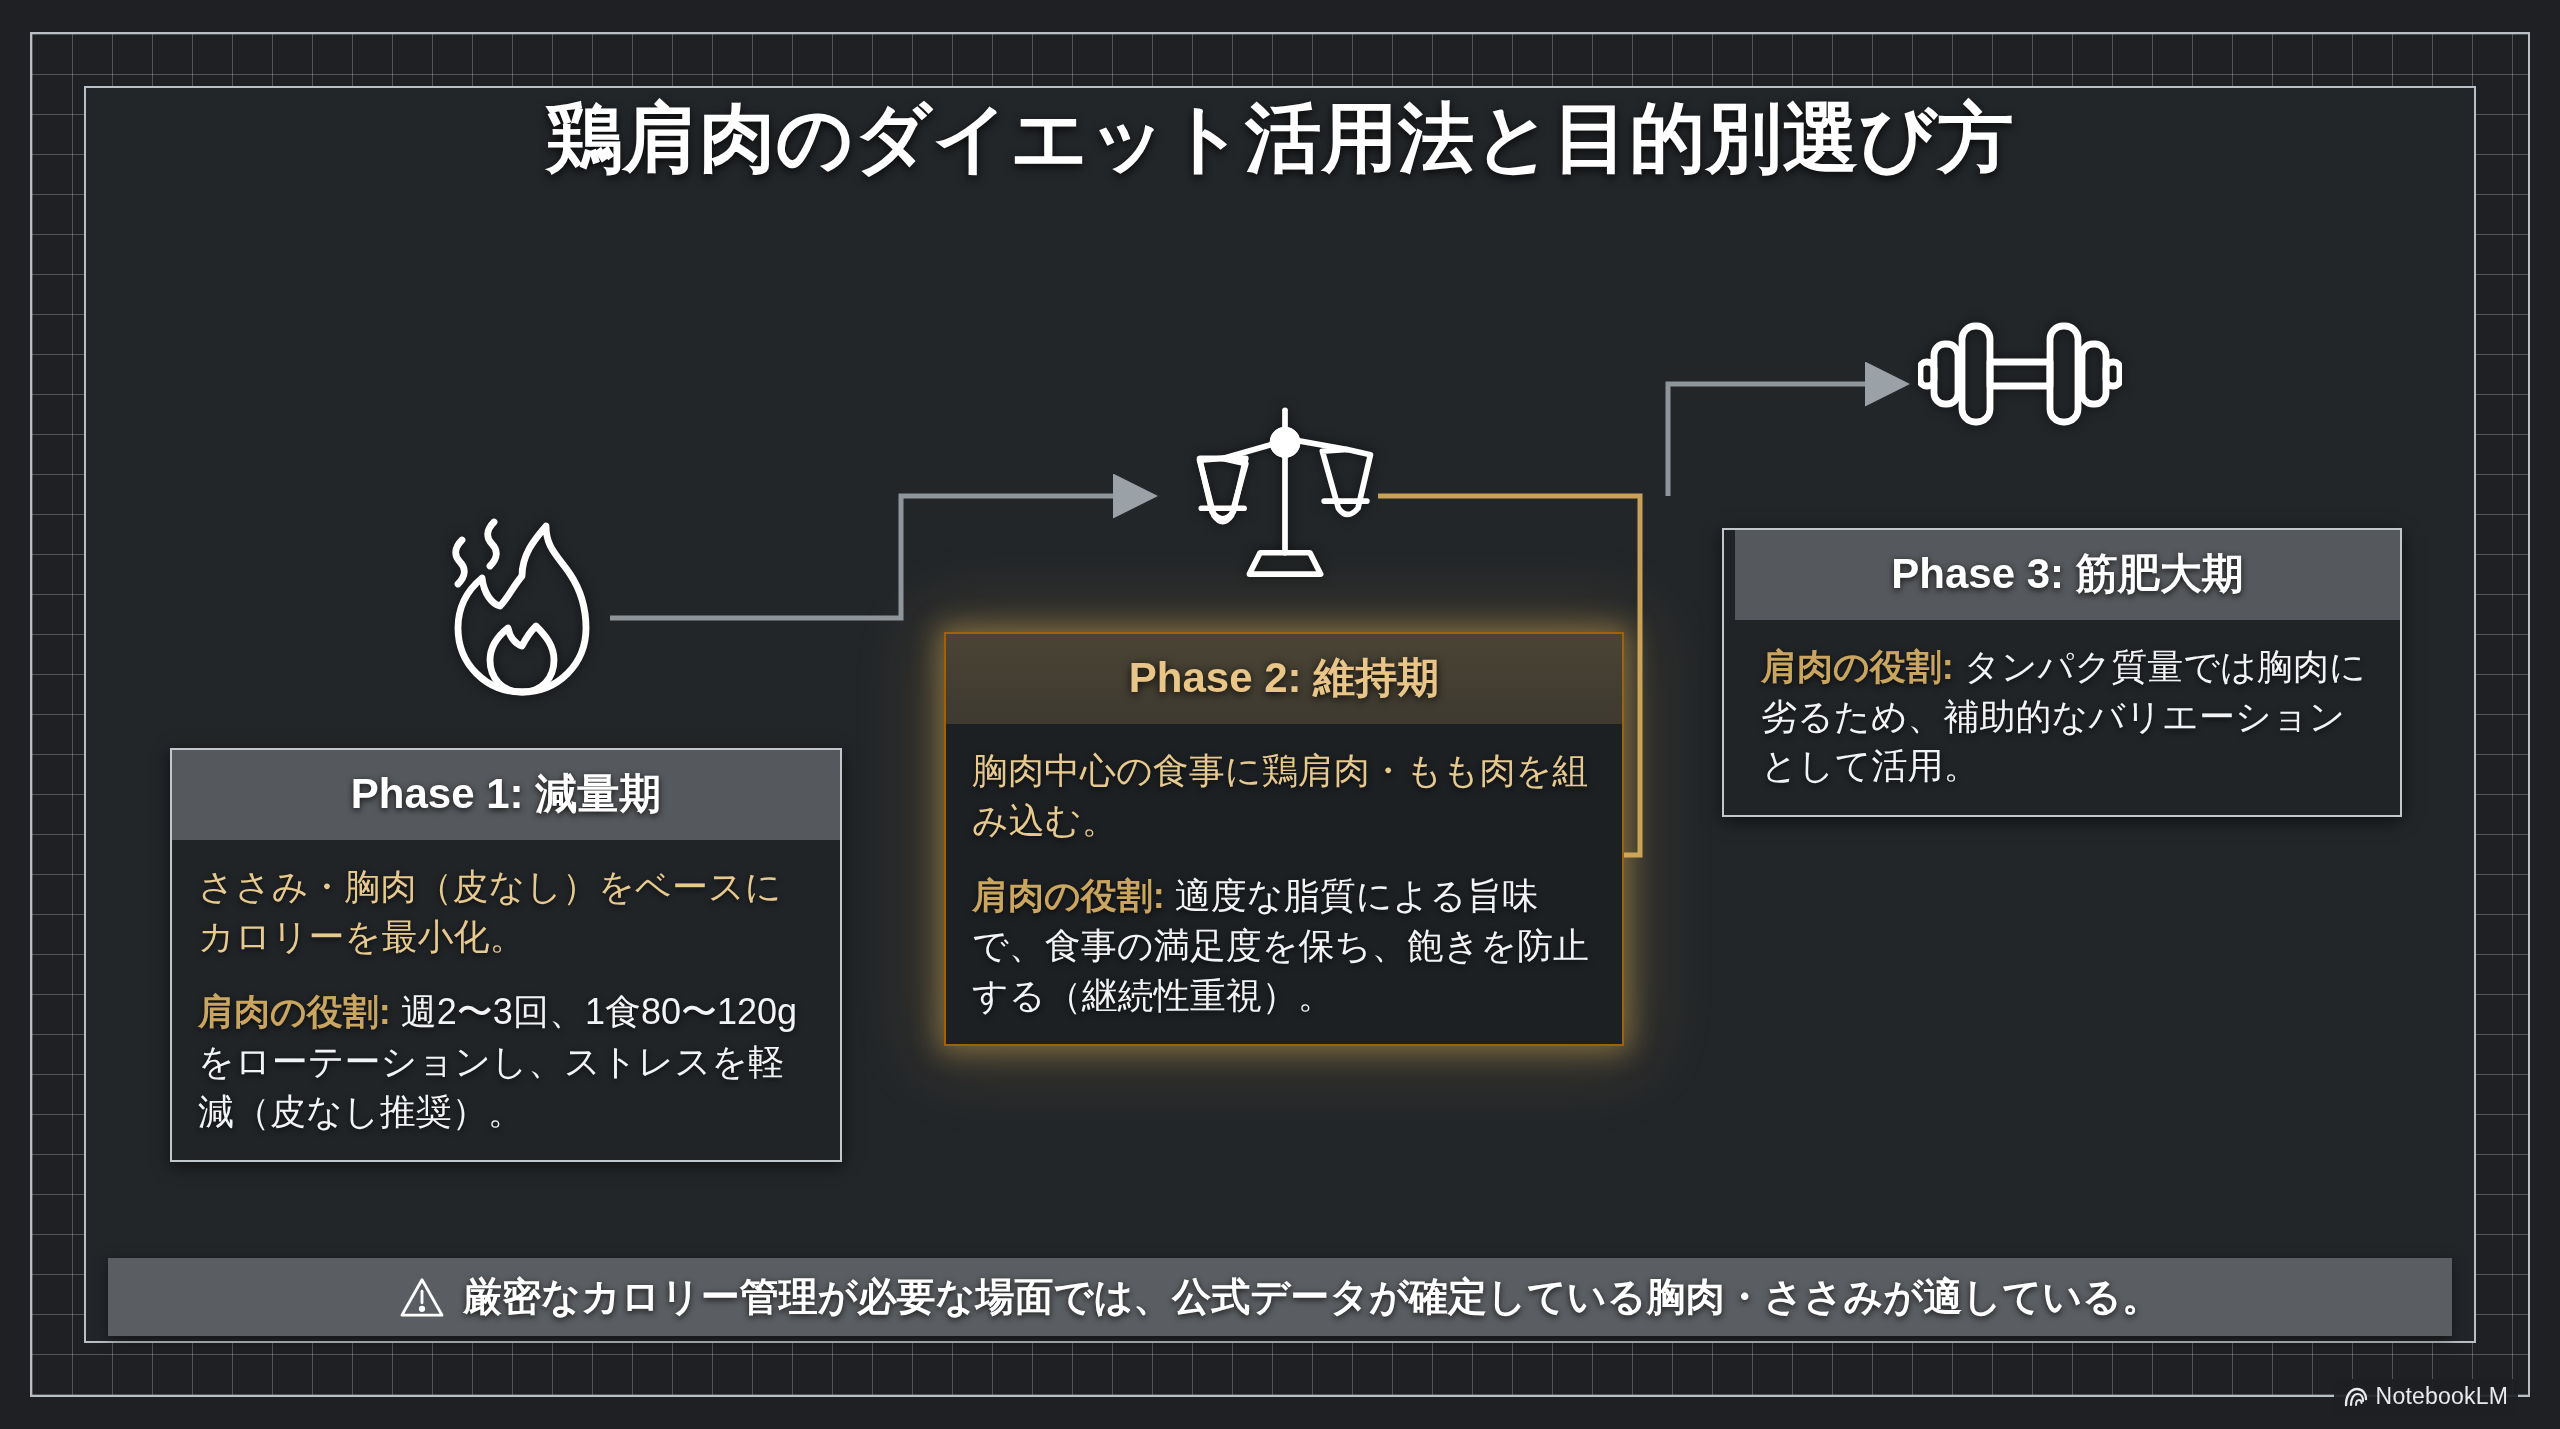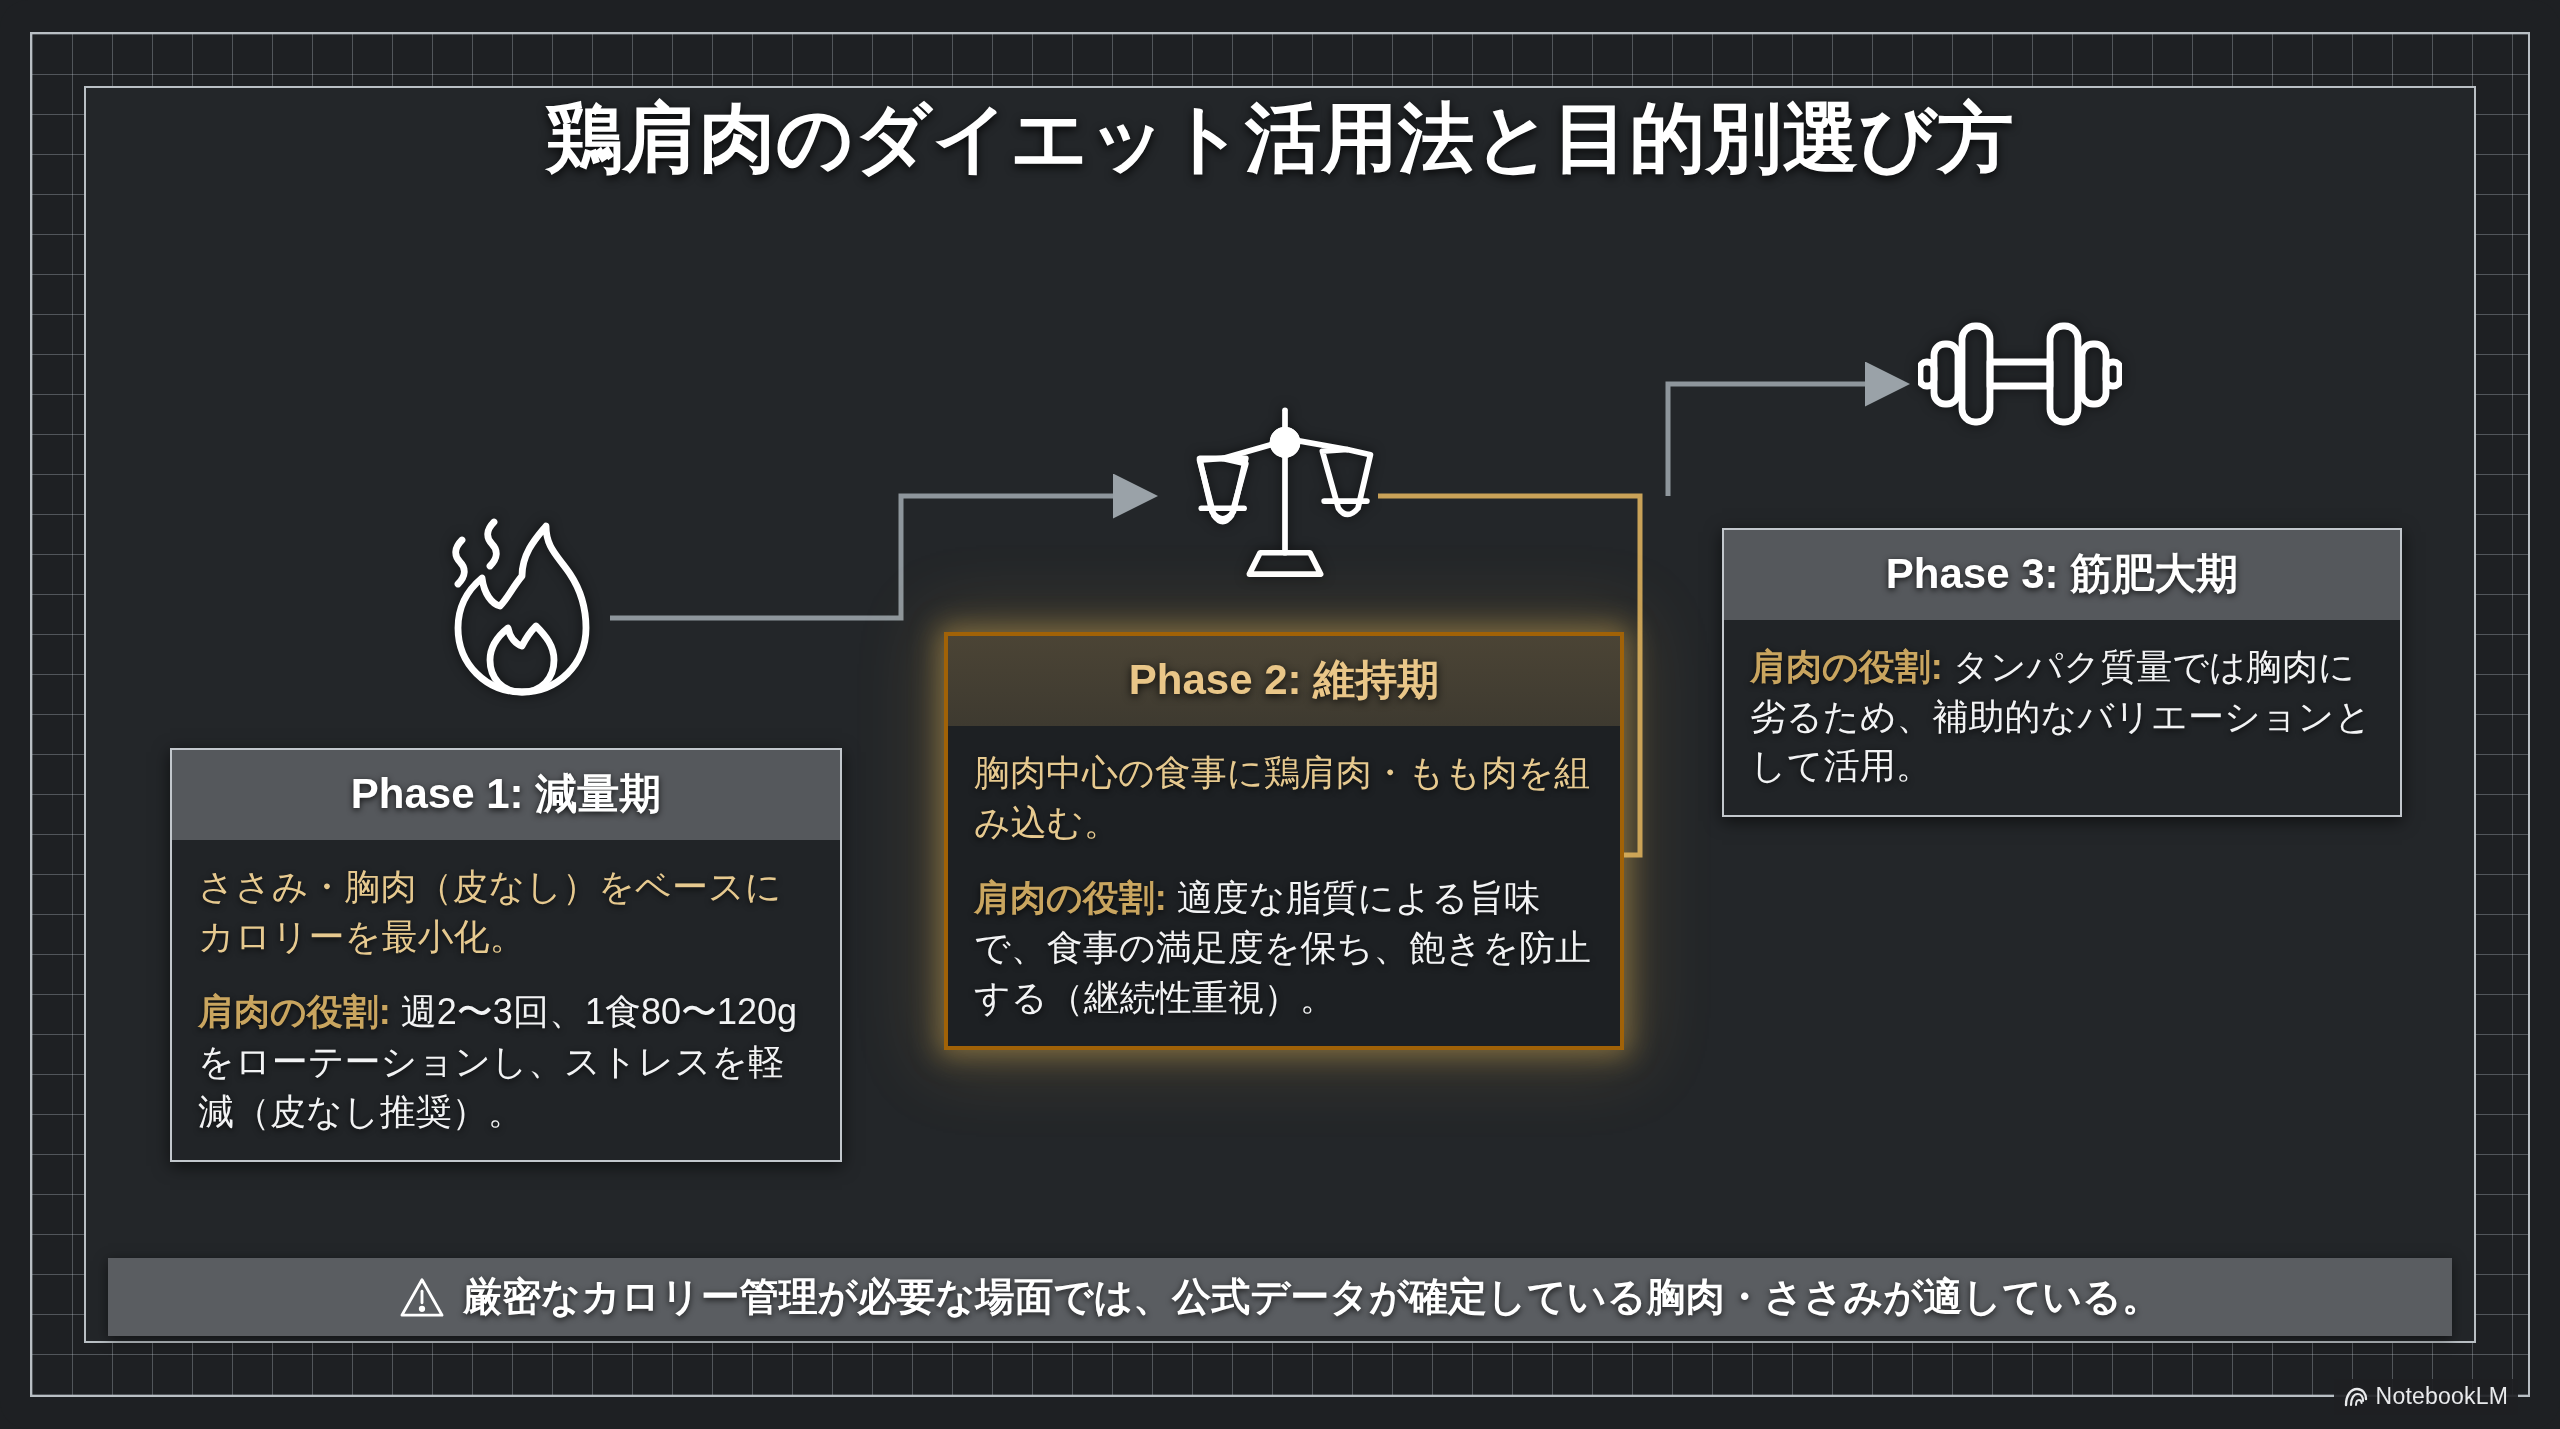--- a/index.html
+++ b/index.html
@@ -79,32 +79,32 @@
   }
   .card-body p:last-child{margin-bottom:0;}
   .lead-gold{color:#e6c98f;}
   .role-label{color:#c9a55f;font-weight:700;}
 
   
   #card-phase1{left:170px;top:748px;width:672px;}
   
   #card-phase2{
     left:944px;top:632px;width:680px;
-    border:4px solid #a16207;
+    border:2px solid #a16207;
     background:#1d2023;
     box-shadow:0 0 26px 6px rgba(224,180,89,.42),0 0 70px 14px rgba(224,180,89,.18);
   }
   #card-phase2 .card-head{
     background:linear-gradient(180deg,#4b4435 0%,#3e3a30 100%);
     color:#e9c688;
     text-shadow:0 2px 8px rgba(0,0,0,.85);
   }
   #card-phase2 .card-body{background:#1d2023;}
   
-  #card-phase3{left:1722px;top:528px;width:680px;}
+  #card-phase3{left:1722px;top:528px;width:680px;padding-left:11px;}
 
   
   #warning-bar{
     position:absolute;left:108px;top:1258px;width:2344px;height:78px;
     background:#5a5d61;
     display:flex;align-items:center;justify-content:center;
     gap:18px;
     box-shadow:0 3px 12px rgba(0,0,0,.5);
   }
   #warning-bar .wtext{

